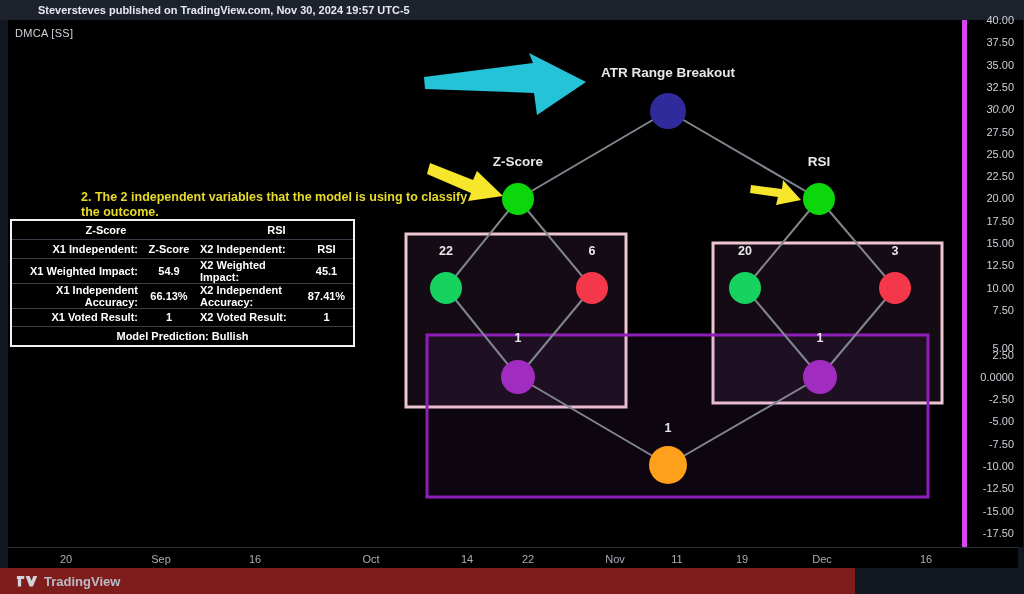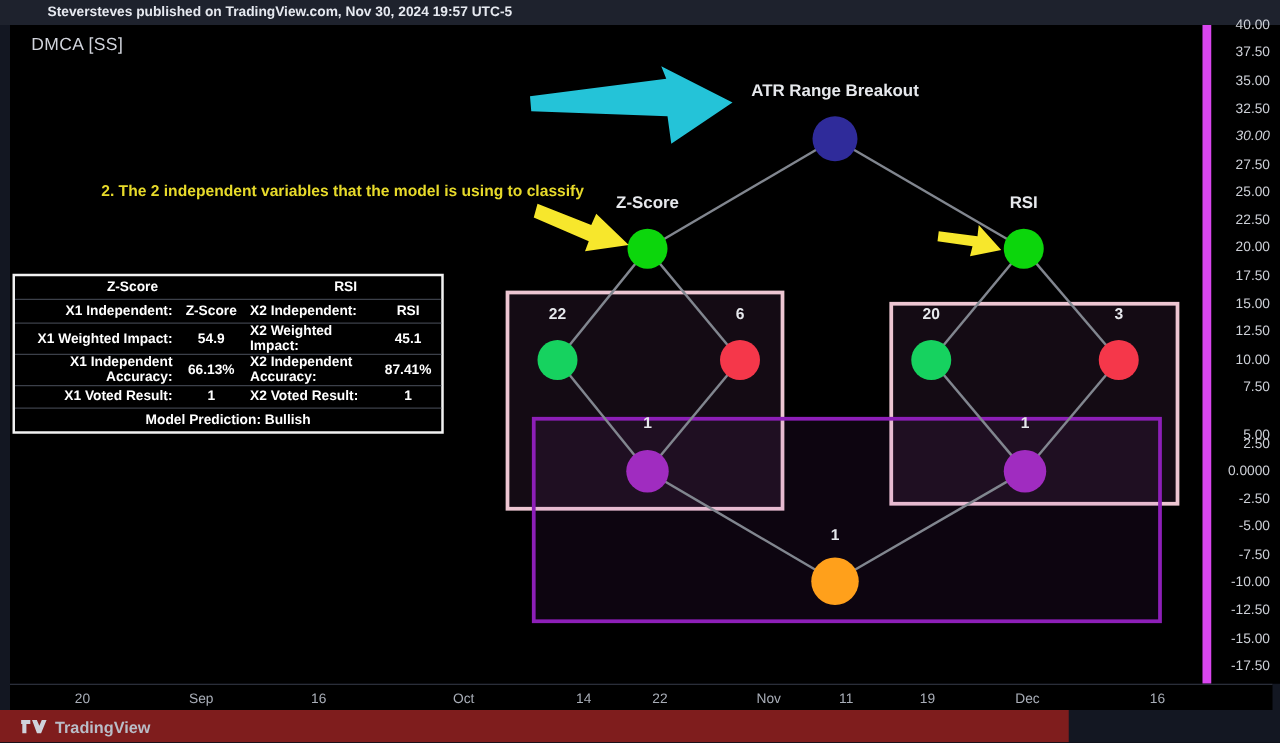--- a/index.html
+++ b/index.html
@@ -1,41 +1,41 @@
 <!DOCTYPE html>
 <html><head>
 <meta charset="utf-8">
 <style>
   html,body{margin:0;padding:0;background:#131722;}
   .stage{position:relative;width:1024px;height:594px;background:#131722;overflow:hidden;
          font-family:"Liberation Sans",sans-serif;-webkit-font-smoothing:antialiased;}
   .topbar{position:absolute;left:0;top:0;width:1024px;height:20px;background:#1e222d;
           color:#e6e9f0;font-size:11px;font-weight:bold;line-height:20px;padding-left:38px;box-sizing:border-box;}
   .chart{position:absolute;left:8px;top:20px;width:954px;height:527px;background:#000;overflow:hidden;}
-  .indicator{position:absolute;left:17px;top:7px;color:#d1d4dc;font-size:14px;letter-spacing:.3px;}
+  .indicator{position:absolute;left:7px;top:7px;color:#d1d4dc;font-size:11px;letter-spacing:.3px;}
   .tree-svg{position:absolute;left:0;top:0;}
   .note{position:absolute;font-weight:bold;line-height:1.18;white-space:nowrap;}
   .note1{left:262px;top:44px;font-size:13px;}
   .note2{left:73px;top:126px;font-size:12.5px;}
   
   .ml-table{position:absolute;left:2px;top:199px;width:345px;height:128px;box-sizing:border-box;
             background:#000;border:2px solid #f2f2f2;color:#fff;font-size:11px;font-weight:bold;
             display:flex;flex-direction:column;}
   .t-row{display:flex;flex:1;align-items:center;border-top:1px solid #3c404a;}
   .t-row:first-child{border-top:none;}
   .t-h{width:188px;text-align:center;}
   .t-h2{width:153px;}
   .c1{width:126px;text-align:right;}
   .c2{width:62px;text-align:center;}
   .c3{width:100px;text-align:left;}
   .c4{width:53px;text-align:center;}
   .t-span{width:100%;text-align:center;}
   
   .price-axis{position:absolute;left:962px;top:20px;width:56px;height:527px;background:#000;
-              border-left:7px solid #d946ef;overflow:visible;}
+              border-left:5px solid #d946ef;overflow:visible;}
   .price-label{position:absolute;right:9px;transform:translateY(-50%);color:#cdd0d7;font-size:11px;white-space:nowrap;}
   .time-axis{position:absolute;left:8px;top:547px;width:1010px;height:21px;background:#000;
              border-top:1px solid #2a2e39;box-sizing:border-box;}
   .time-label{position:absolute;top:11px;transform:translate(-50%,-50%);color:#a9aeb8;font-size:11px;white-space:nowrap;}
   .footer{position:absolute;left:0;top:568px;width:855px;height:26px;background:#7f1d1d;
           display:flex;align-items:center;}
   .footer .brand{color:#b9bdc7;font-size:13px;font-weight:bold;margin-left:6px;}
   .tv-mark{margin-left:16px;display:flex;align-items:center;}
 </style>
 </head>
@@ -84,22 +84,23 @@
         <text x="510" y="322" fill="#e6e8ec" text-anchor="middle" font-size="12.5" font-weight="700" font-family="&quot;Liberation Sans&quot;,sans-serif">1</text>
         <circle cx="812" cy="357" r="17" fill="#a02cc0"></circle>
         <text x="812" y="322" fill="#e6e8ec" text-anchor="middle" font-size="12.5" font-weight="700" font-family="&quot;Liberation Sans&quot;,sans-serif">1</text>
         <circle cx="660" cy="445" r="19" fill="#ffa01b"></circle>
         <text x="660" y="412" fill="#e6e8ec" text-anchor="middle" font-size="12.5" font-weight="700" font-family="&quot;Liberation Sans&quot;,sans-serif">1</text>
         <polygon points="416,57 525,43 521,33 578,62 529,95 526,73 417,69" fill="#24c3d8"></polygon>
         <polygon points="422,143 465,160 469,151 495,176 460,181 463,173 419,154" fill="#f7e72c"></polygon>
         <polygon points="743,165 774,169 775,160 793,180 768,185 770,177 742,173" fill="#f7e72c"></polygon>
       </svg>
 
-    <div class="note note2" id="note2" style="color: rgb(231, 218, 42);">
+    <div class="note note2" id="note2" style="color: rgb(231, 218, 42); margin-top: 44px;">
       <div>2. The 2 independent variables that the model is using to classify</div>
+      <div>the outcome.</div>
     </div>
 
     <div class="ml-table">
       <div class="t-row">
         <div class="t-h">Z-Score</div>
         <div class="t-h t-h2">RSI</div>
       </div>
       <div class="t-row">
         <div class="c1">X1 Independent:</div>
         <div class="c2">Z-Score</div>

